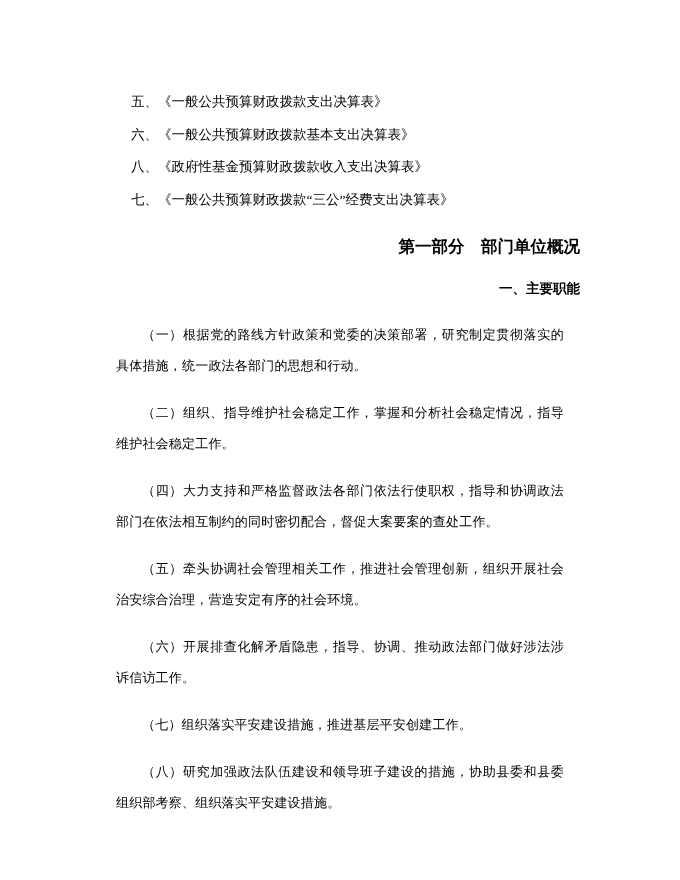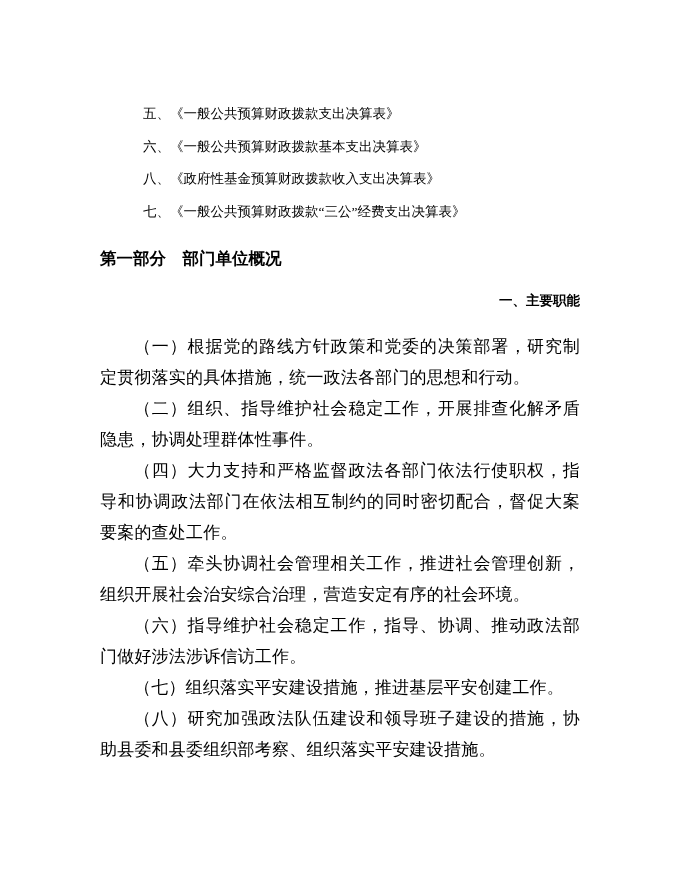--- a/index.html
+++ b/index.html
@@ -15,49 +15,49 @@
     color: #000000;
   }
   .page {
     box-sizing: border-box;
     width: 680px;
     height: 880px;
     padding: 82px 100px 0 100px;
     background: #ffffff;
   }
   .toc-list {
-    margin: 16px;
+    margin: 4px;
   }
   .toc-item {
     margin: 0;
     font-size: 13.5px;
     line-height: 32.5px;
     text-indent: 2em;
     white-space: nowrap;
   }
   .section-title {
     margin: 19px 0 0 0;
     font-size: 16.5px;
     font-weight: bold;
     line-height: 24px;
-    text-align: left;
+    text-align: right;
   }
   .subsection-title {
     margin: 20px 0 0 0;
     font-size: 13.5px;
     font-weight: bold;
     line-height: 20px;
     text-align: right;
   }
   .paragraphs {
     margin-top: 20px;
   }
   .para {
-    margin: 0;
-    font-size: 17px;
+    margin: 16px;
+    font-size: 13px;
     line-height: 31px;
     text-indent: 2em;
     text-align: justify;
     letter-spacing: 0.2px;
   }
 </style>
 </head>
 <body>
 
 <div class="page">
@@ -68,21 +68,21 @@
     <p class="toc-item">八、《政府性基金预算财政拨款收入支出决算表》</p>
     <p class="toc-item">七、《一般公共预算财政拨款“三公”经费支出决算表》</p>
   </div>
 
   <h1 class="section-title">第一部分　部门单位概况</h1>
 
   <h2 class="subsection-title">一、主要职能</h2>
 
   <div class="paragraphs">
     <p class="para">（一）根据党的路线方针政策和党委的决策部署，研究制定贯彻落实的具体措施，统一政法各部门的思想和行动。</p>
-    <p class="para">（二）组织、指导维护社会稳定工作，开展排查化解矛盾隐患，协调处理群体性事件。</p>
+    <p class="para">（二）组织、指导维护社会稳定工作，掌握和分析社会稳定情况，指导维护社会稳定工作。</p>
     <p class="para">（四）大力支持和严格监督政法各部门依法行使职权，指导和协调政法部门在依法相互制约的同时密切配合，督促大案要案的查处工作。</p>
     <p class="para">（五）牵头协调社会管理相关工作，推进社会管理创新，组织开展社会治安综合治理，营造安定有序的社会环境。</p>
-    <p class="para">（六）指导维护社会稳定工作，指导、协调、推动政法部门做好涉法涉诉信访工作。</p>
+    <p class="para">（六）开展排查化解矛盾隐患，指导、协调、推动政法部门做好涉法涉诉信访工作。</p>
     <p class="para">（七）组织落实平安建设措施，推进基层平安创建工作。</p>
     <p class="para">（八）研究加强政法队伍建设和领导班子建设的措施，协助县委和县委组织部考察、组织落实平安建设措施。</p>
   </div>
 
 </div>
 
 </body></html>

